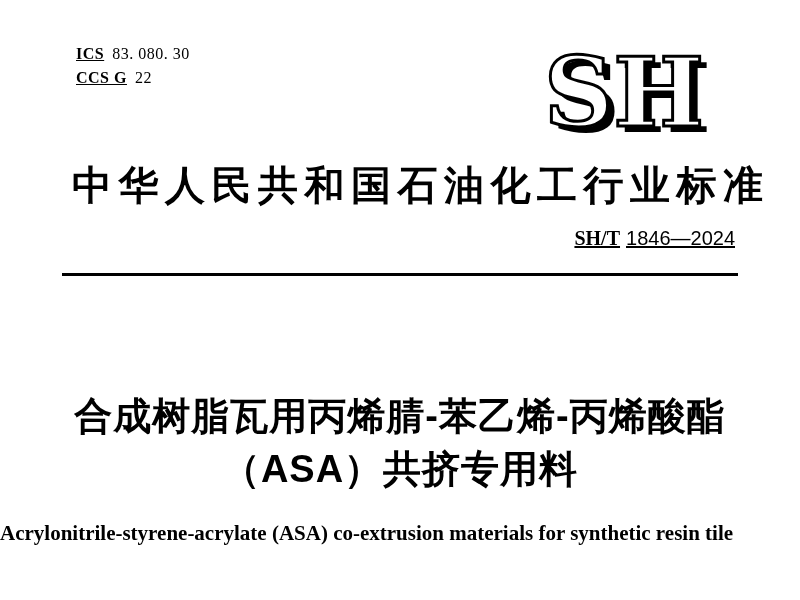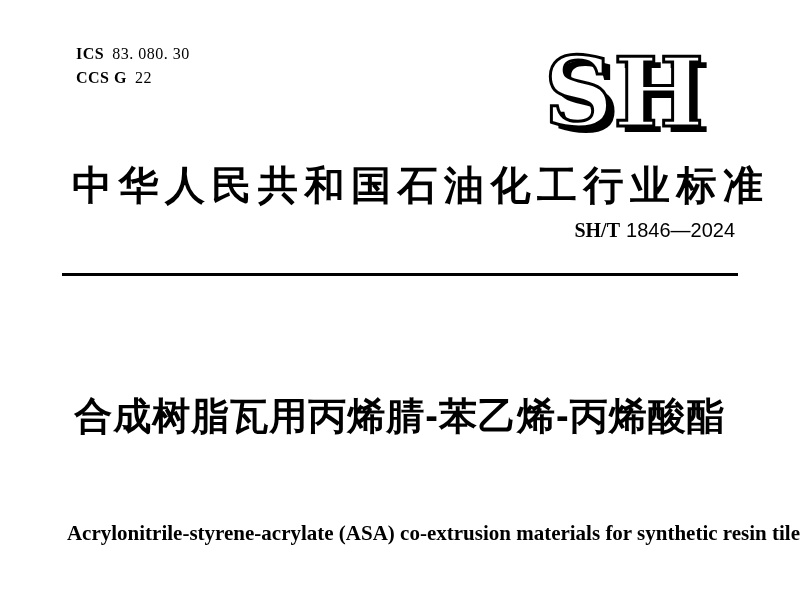--- a/index.html
+++ b/index.html
@@ -10,41 +10,41 @@
     overflow:hidden;
     font-family:"Liberation Serif","DejaVu Serif",serif;
     color:#000;
   }
   
   .codes{
     position:absolute;left:76px;top:42px;
     font-size:16px;line-height:24px;
     letter-spacing:0.5px;
   }
-  .codes .lbl{font-weight:bold;margin-right:8px;}
+  .codes .lbl{font-weight:bold;margin-right:8px;text-decoration:underline;}
   
   .sh-logo{position:absolute;left:538px;top:34px;width:210px;height:110px;}
   .sh-logo text{
     font-family:"DejaVu Serif","Liberation Serif",serif;
     font-weight:bold;font-size:96px;
   }
   .logo-shadow{fill:#000;}
   .logo-face{fill:#fff;stroke:#000;stroke-width:3px;}
   
   .std-title{
     position:absolute;left:72px;top:158px;width:670px;
     font-size:40px;font-weight:bold;
     letter-spacing:6.5px;white-space:nowrap;
     font-family:Liberation Sans, sans-serif;
   }
   
   .std-number{
-    position:absolute;right:65px;top:219px;
+    position:absolute;right:65px;top:227px;
     font-size:20px;font-weight:bold;
-    text-align:right;white-space:nowrap;
+    text-align:right;white-space:nowrap;text-decoration:underline;
   }
   .std-number .num{
     font-family:"Liberation Sans","DejaVu Sans",sans-serif;
     font-weight:normal;margin-left:6px;
   }
   
   .rule{
     position:absolute;left:62px;top:273px;width:676px;height:3px;
     background:#000;
   }
@@ -52,21 +52,21 @@
   .main-title{
     position:absolute;left:0;top:390px;width:800px;
     text-align:center;
     font-family:"Liberation Sans","DejaVu Sans",sans-serif;
     font-weight:bold;font-size:38px;line-height:53px;
     letter-spacing:1px;
   }
   
   .en-title{
     position:absolute;left:0;top:521px;width:800px;
-    text-align:right;
+    text-align:left;
     font-size:21px;font-weight:bold;
     font-family:"Liberation Serif","DejaVu Serif",serif;
   }
 </style>
 </head>
 <body>
 
 <div class="page">
 
   <div class="codes">
@@ -86,17 +86,18 @@
   <div class="std-title">中华人民共和国石油化工行业标准</div>
 
   <div class="std-number">
     <span>SH/T</span><span class="num">1846—2024</span>
   </div>
 
   <div class="rule"></div>
 
   <div class="main-title">
     <div>合成树脂瓦用丙烯腈-苯乙烯-丙烯酸酯</div>
+    <div>（ASA）共挤专用料</div>
   </div>
 
   <div class="en-title">Acrylonitrile-styrene-acrylate (ASA) co-extrusion materials for synthetic resin tile</div>
 
 </div>
 
 </body></html>

